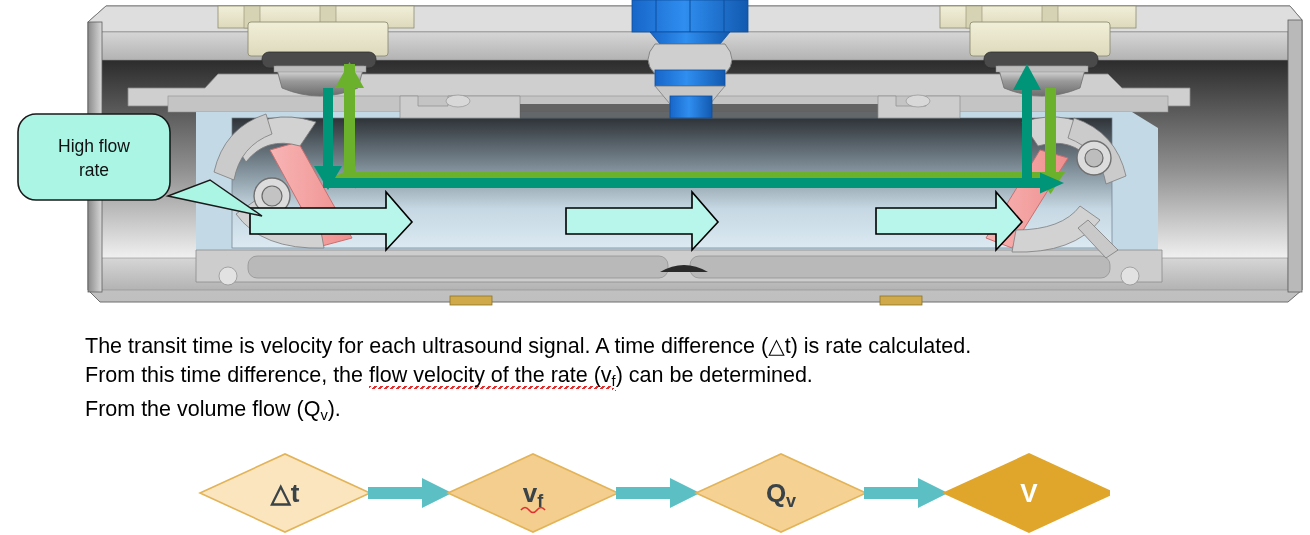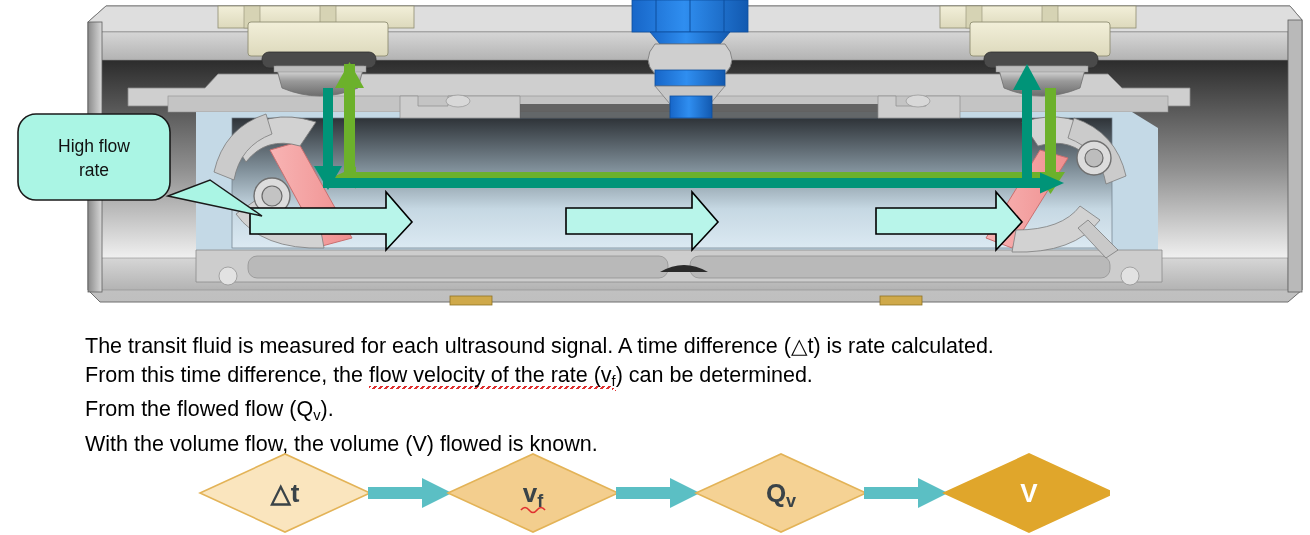--- a/index.html
+++ b/index.html
@@ -205,30 +205,27 @@
       <path d="M168 196 L210 180 L262 216 Z" fill="#AAF5E4" stroke="#1a1a1a" stroke-width="1.5"></path>
       <rect x="18" y="114" width="152" height="86" rx="18" ry="18" fill="#AAF5E4" stroke="#1a1a1a" stroke-width="1.6"></rect>
       <text x="94" y="152" text-anchor="middle" font-family="Liberation Sans, sans-serif" font-size="17.5" fill="#111">High flow</text>
       <text x="94" y="176" text-anchor="middle" font-family="Liberation Sans, sans-serif" font-size="17.5" fill="#111">rate</text>
     </g>
   </svg>
   </div>
 
   <div id="copy">
     <div class="ln">
-      <span>The transit fluid is measured for each ultrasound signal. A </span><b>time difference (△t)</b><span> is rate calculated.</span>
+      <span>The transit time is velocity for each ultrasound signal. A </span><b>time difference (△t)</b><span> is rate calculated.</span>
     </div>
     <div class="ln">
       <span>From this time difference, the </span><b><span class="sq">flow velocity of the rate (v</span><span class="sub sq">f</span><span>)</span></b><span> can be determined.</span>
     </div>
     <div class="ln">
-      <span>From the </span><b><span>flowed flow (Q</span><span class="sub">v</span><span>)</span></b><span>.</span>
-    </div>
-    <div class="ln">
-      <span>With the volume flow, the </span><b>volume (V)</b><span> flowed is known.</span>
+      <span>From the </span><b><span>volume flow (Q</span><span class="sub">v</span><span>)</span></b><span>.</span>
     </div>
   </div>
 
   <div id="chain">
   <svg width="920" height="82" viewBox="0 0 920 82" xmlns="http://www.w3.org/2000/svg">
 
     <g>
       <polygon points="10,41 95,2 180,41 95,80" fill="#FAE5BE" stroke="#E3B357" stroke-width="1.6"></polygon>
       <text x="95" y="50" text-anchor="middle" font-size="26" font-weight="bold" fill="#3A4348" font-family="Liberation Sans, sans-serif">△t</text>
     </g>

